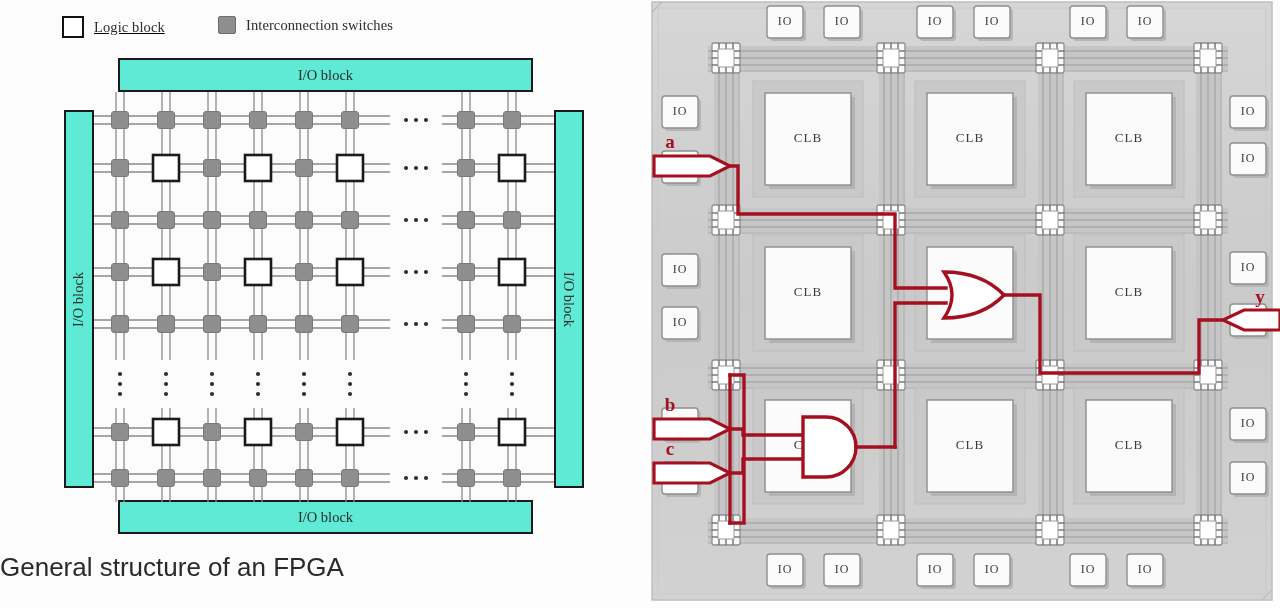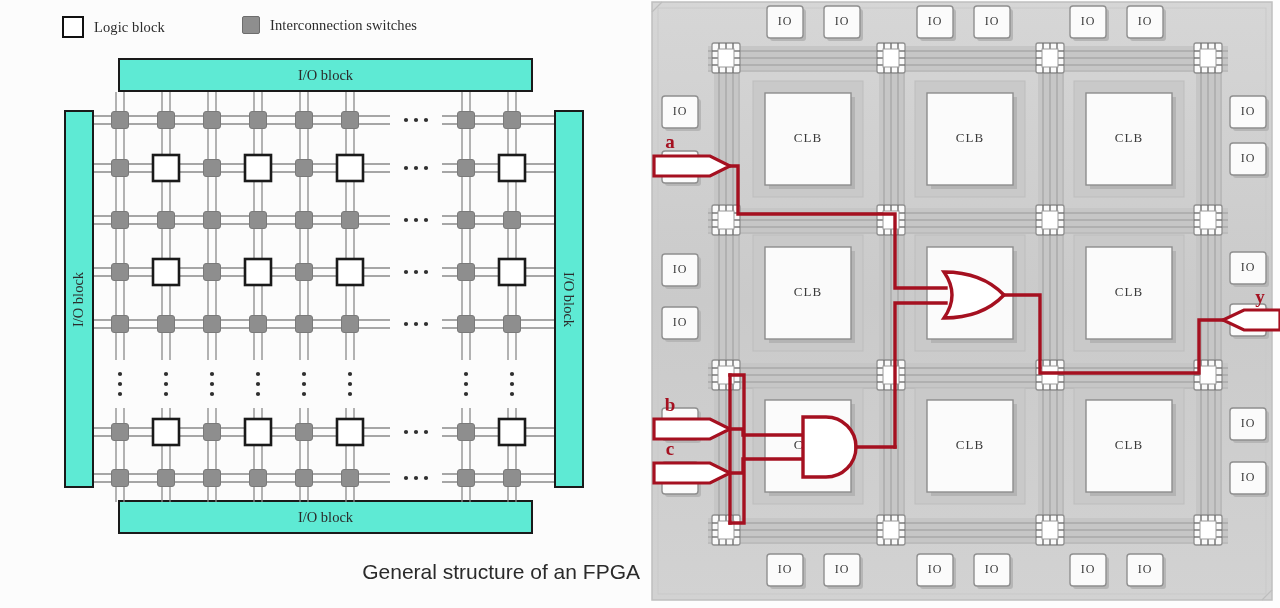--- a/index.html
+++ b/index.html
@@ -12,22 +12,22 @@
   }
   #root { position: relative; width: 1280px; height: 608px; background: #fdfdfd; }
 
   
   #left-panel {
     position: absolute; left: 0; top: 0; width: 640px; height: 608px;
     background: #fcfcfc;
   }
   #left-figure { position: absolute; left: 0; top: 0; width: 640px; height: 548px; }
 
-  .legend { position: absolute; left: 62px; top: 16px; display: flex; align-items: center; gap: 10px; }
-  .legend-2 { position: absolute; left: 218px; top: 16px; display: flex; align-items: center; gap: 10px; margin-left: 24px; }
+  .legend { position: absolute; left: 62px; top: 16px; display: flex; align-items: center; gap: 10px; text-decoration: underline; }
+  .legend-2 { position: absolute; left: 218px; top: 16px; display: flex; align-items: center; gap: 10px; }
   .legend-swatch-logic {
     width: 22px; height: 22px; background: #ffffff; border: 2.5px solid #111;
   }
   .legend-swatch-switch {
     width: 18px; height: 18px; background: #8e8e8e; border: 1px solid #6d6d6d; border-radius: 2px;
   }
   .legend-label {
     font-family: "Liberation Serif", serif;
     font-size: 14.5px; color: #2c2c2c; white-space: nowrap; letter-spacing: .1px;
   }
@@ -42,22 +42,22 @@
   #io-top    { left: 118px; top: 58px;  width: 415px; height: 34px; }
   #io-bottom { left: 118px; top: 500px; width: 415px; height: 34px; }
   #io-left   { left: 64px;  top: 110px; width: 30px;  height: 378px; }
   #io-right  { left: 554px; top: 110px; width: 30px;  height: 378px; }
   #io-left .io-bar-label  { transform: rotate(-90deg); white-space: nowrap; }
   #io-right .io-bar-label { transform: rotate(90deg);  white-space: nowrap; }
 
   #fabric { position: absolute; left: 94px; top: 92px; width: 460px; height: 410px; }
 
   .caption {
-    position: absolute; left: 0; top: 552px; width: 640px; text-align: right;
-    font-family: "Liberation Sans", sans-serif; font-size: 21px; color: #2a2a2a; margin-top: 8px;
+    position: absolute; left: 0; top: 552px; width: 640px; text-align: left;
+    font-family: "Liberation Sans", sans-serif; font-size: 26px; color: #2a2a2a;
   }
 
   
   #right-panel {
     position: absolute; left: 648px; top: 0; width: 632px; height: 608px;
   }
   #chip-svg { position: absolute; left: 0; top: 0; }
 
   .blk-text { font-family: "Liberation Serif", serif; fill: #3a3a3a; }
 </style>

